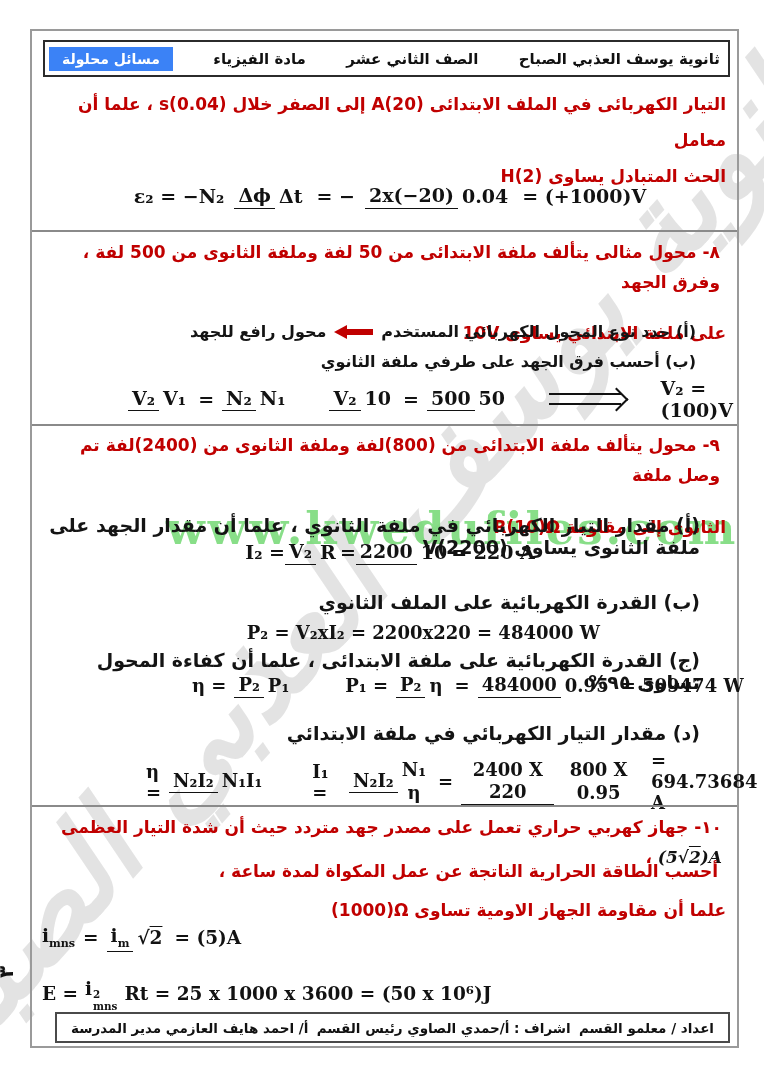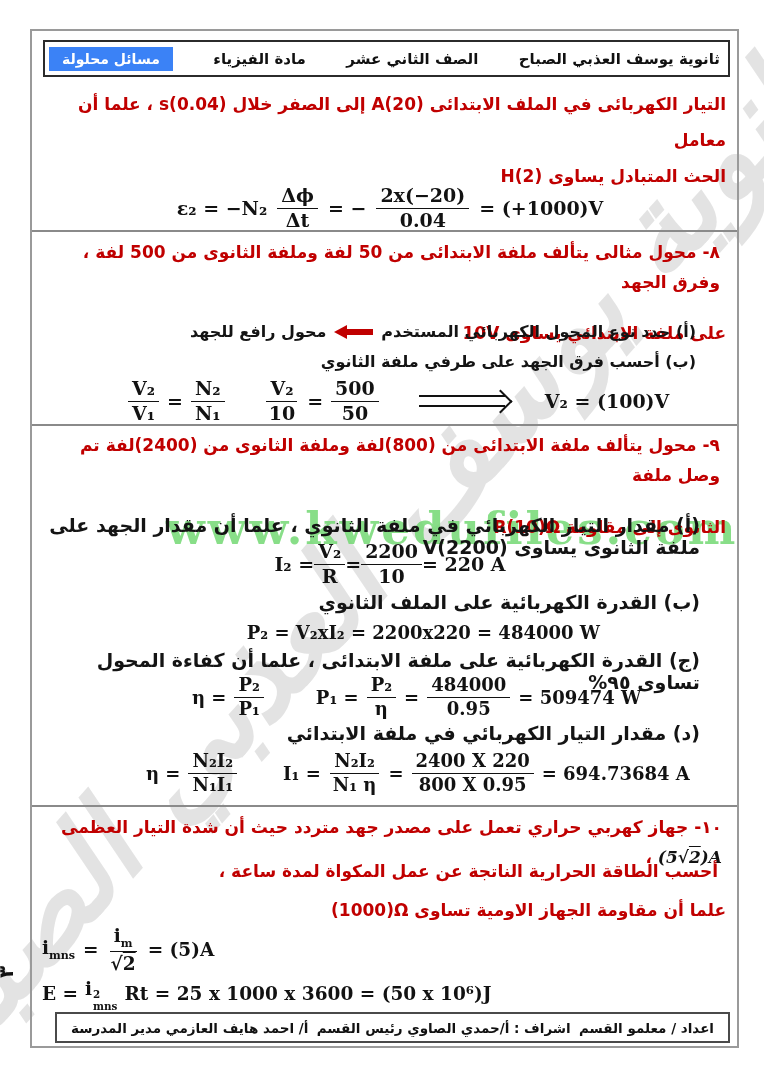--- a/index.html
+++ b/index.html
@@ -28,21 +28,21 @@
   .rh{color:var(--red,#c00000);font-weight:bold;font-size:17px;line-height:30px;}
   .q7l{line-height:36px;}
   .bi{color:var(--ink,#141414);font-weight:bold;font-size:16px;}
   .sm{font-size:19px;}
   .ctr{text-align:right;}
   
   .eq{position:absolute;display:flex;direction:ltr;align-items:center;z-index:2;
       font-family:"DejaVu Serif","Liberation Serif",serif;font-weight:bold;
       color:#121212;}
   .grp{display:inline-flex;align-items:center;gap:8px;}
-  .frac{display:inline-flex;flex-direction:column;align-items:center;text-align:center;line-height:1.25;}
+  .frac{display:inline-flex;flex-direction:row;align-items:center;text-align:center;line-height:1.25;}
   .frac .num{border-bottom:1.8px solid #121212;padding:0 4px;}
   .frac .den{padding:0 4px;}
   sub{font-size:.6em;}
   .ss{display:inline-flex;flex-direction:column;align-items:flex-start;font-size:.56em;
       line-height:1.15;margin-left:1px;transform:translateY(3px);}
   .ovl{text-decoration:overline;}
   .mth{font-family:"DejaVu Serif","Liberation Serif",serif;font-style:italic;font-weight:bold;
        color:#121212;}
   
   .arr{display:inline-flex;align-items:center;direction:ltr;margin:0 8px;vertical-align:middle;}

